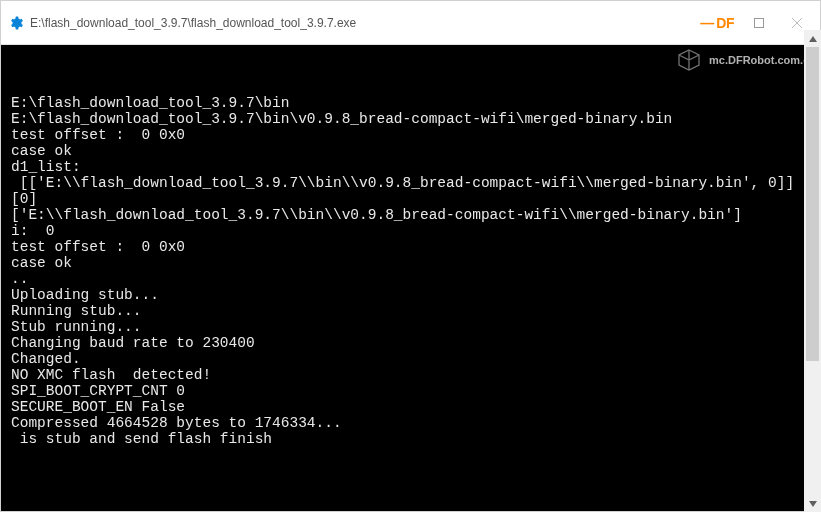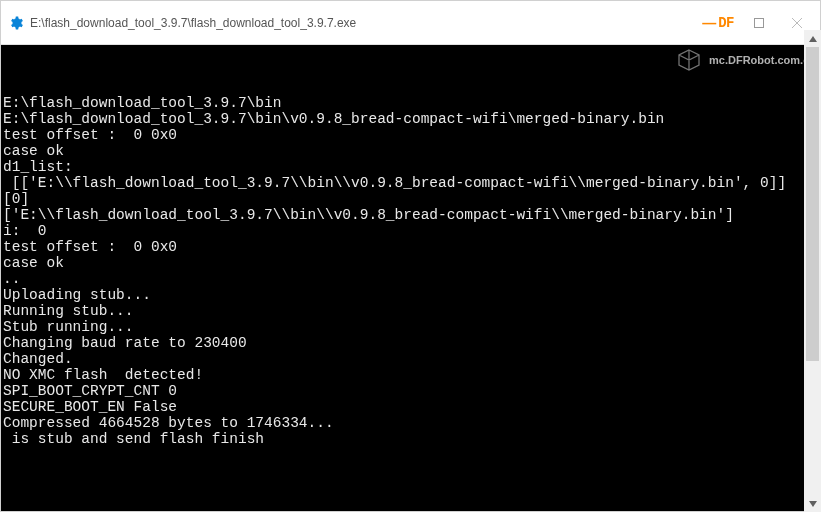--- a/index.html
+++ b/index.html
@@ -51,21 +51,20 @@
       display: flex;
       align-items: center;
       gap: 0;
     }
     .titlebar-df {
       color: #ff8800;
       font-weight: bold;
       font-size: 14px;
       margin-right: 6px;
       letter-spacing: -0.5px;
-      font-family: Liberation Mono, monospace;
     }
     .titlebar-df-dash {
       color: #ff8800;
       font-weight: bold;
       font-size: 14px;
       margin-right: 2px;
     }
     .titlebar-btn {
       width: 38px;
       height: 28px;
@@ -82,20 +81,21 @@
       font-family: "Consolas", "Courier New", monospace;
       font-size: 14.5px;
       line-height: 16px;
       padding: 2px 2px;
       white-space: pre;
       overflow: hidden;
       position: relative;
     }
     .console-line {
       white-space: pre;
+      margin-left: 8px;
     }
     .watermark {
       position: absolute;
       top: 3px;
       right: 4px;
       display: flex;
       align-items: center;
       gap: 6px;
       opacity: 0.85;
     }

